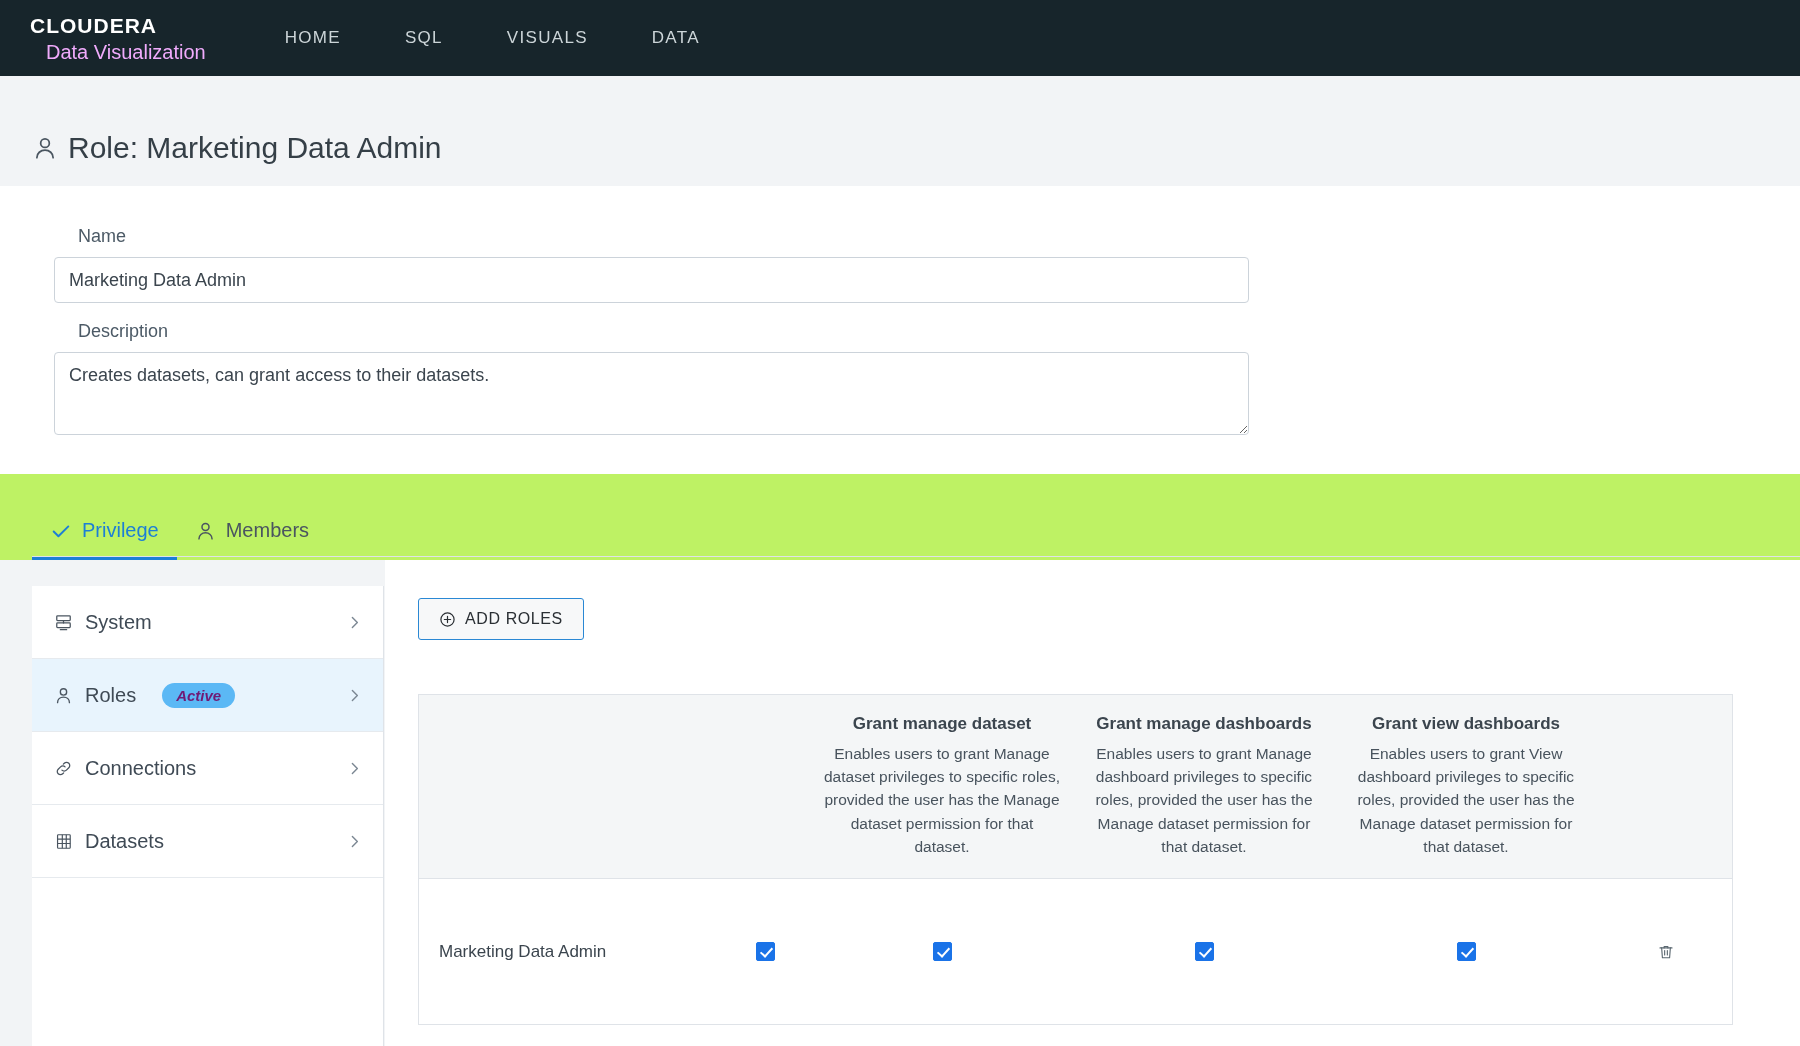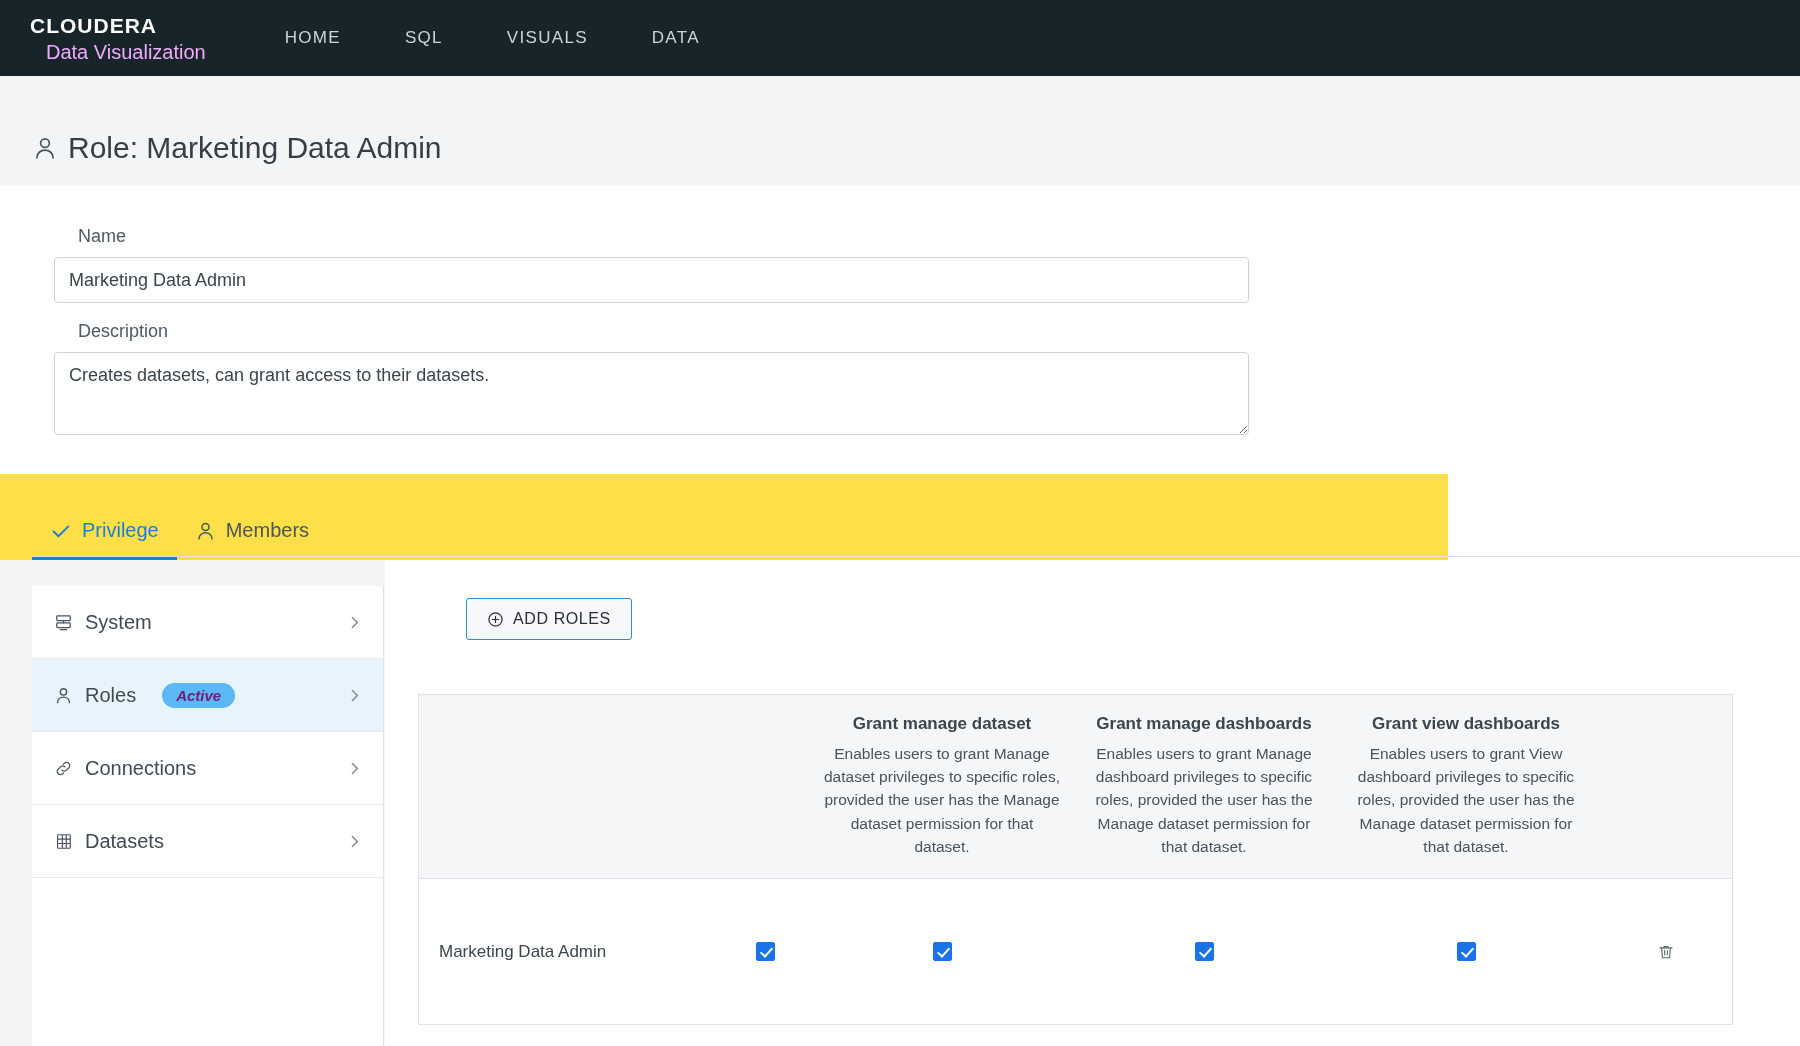--- a/index.html
+++ b/index.html
@@ -82,22 +82,22 @@
     border: 1px solid #ccd3da; border-radius: 4px;
     padding: 11px 14px; font-size: 18px; color: #3b454e;
     font-family: "Liberation Sans", sans-serif;
     background: #fff; outline: none; resize: both;
     line-height: 1.3;
   }
 
   
   .tabs-band {
     position: absolute; top: 474px; left: 0;
-    width: 1448px; height: 86px;
-    background: #fde047;
+    width: 1800px; height: 86px;
+    background: #bef264;
   }
   .tabs {
     position: absolute; left: 32px; top: 0;
     display: flex; align-items: flex-end; height: 86px;
   }
   .tab {
     display: flex; align-items: center;
     padding: 0 18px 14px 18px;
     font-size: 20px; color: #4a5560; cursor: pointer;
     border-bottom: 4px solid transparent;
@@ -148,21 +148,21 @@
     background: #ffffff;
   }
 
   .add-btn {
     position: absolute; left: 33px; top: 38px;
     height: 42px; padding: 0 20px;
     background: #f7f8f9;
     border: 1px solid #2a88d4; border-radius: 3px;
     font-size: 16px; letter-spacing: 0.6px; color: #2a2f34;
     font-family: "Liberation Sans", sans-serif;
-    display: flex; align-items: center; cursor: pointer; margin-left: 48px;
+    display: flex; align-items: center; cursor: pointer;
   }
   .add-btn .plus { margin-right: 9px; font-size: 17px; display: flex; }
 
   
   .priv-table {
     position: absolute; left: 33px; top: 134px;
     width: 1315px;
     border: 1px solid #dfe3e8;
     background: #ffffff;
   }

